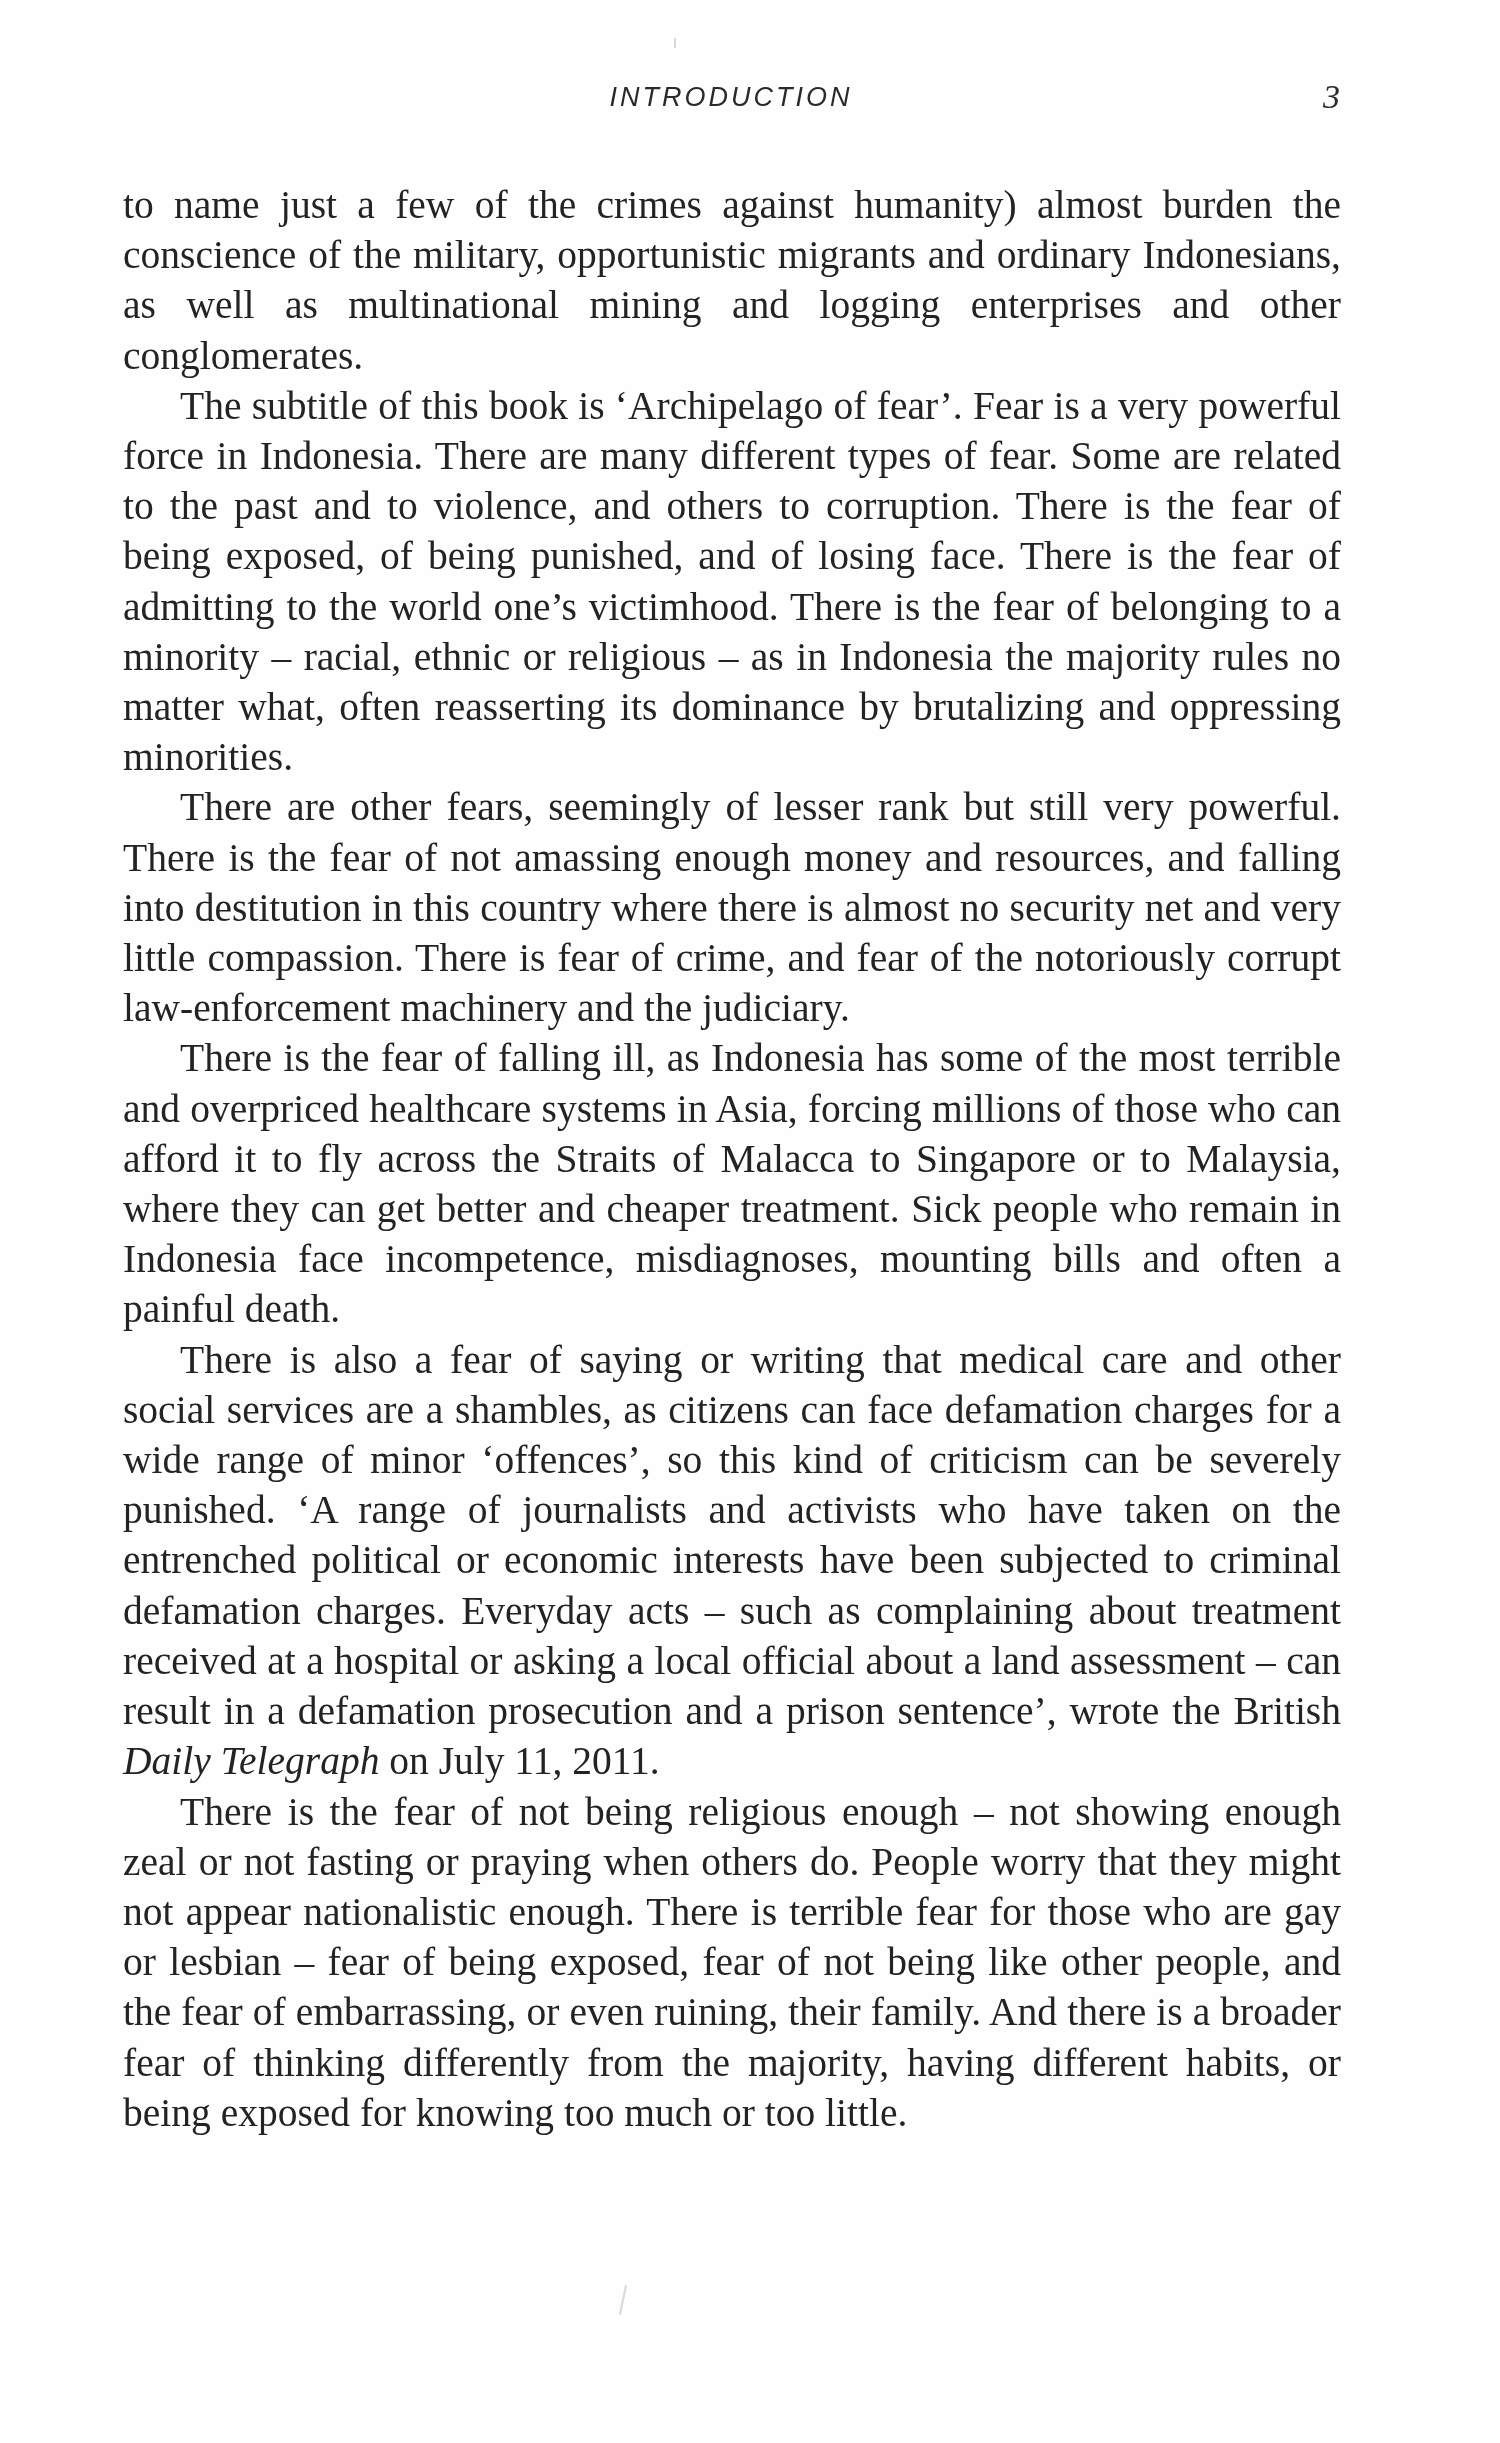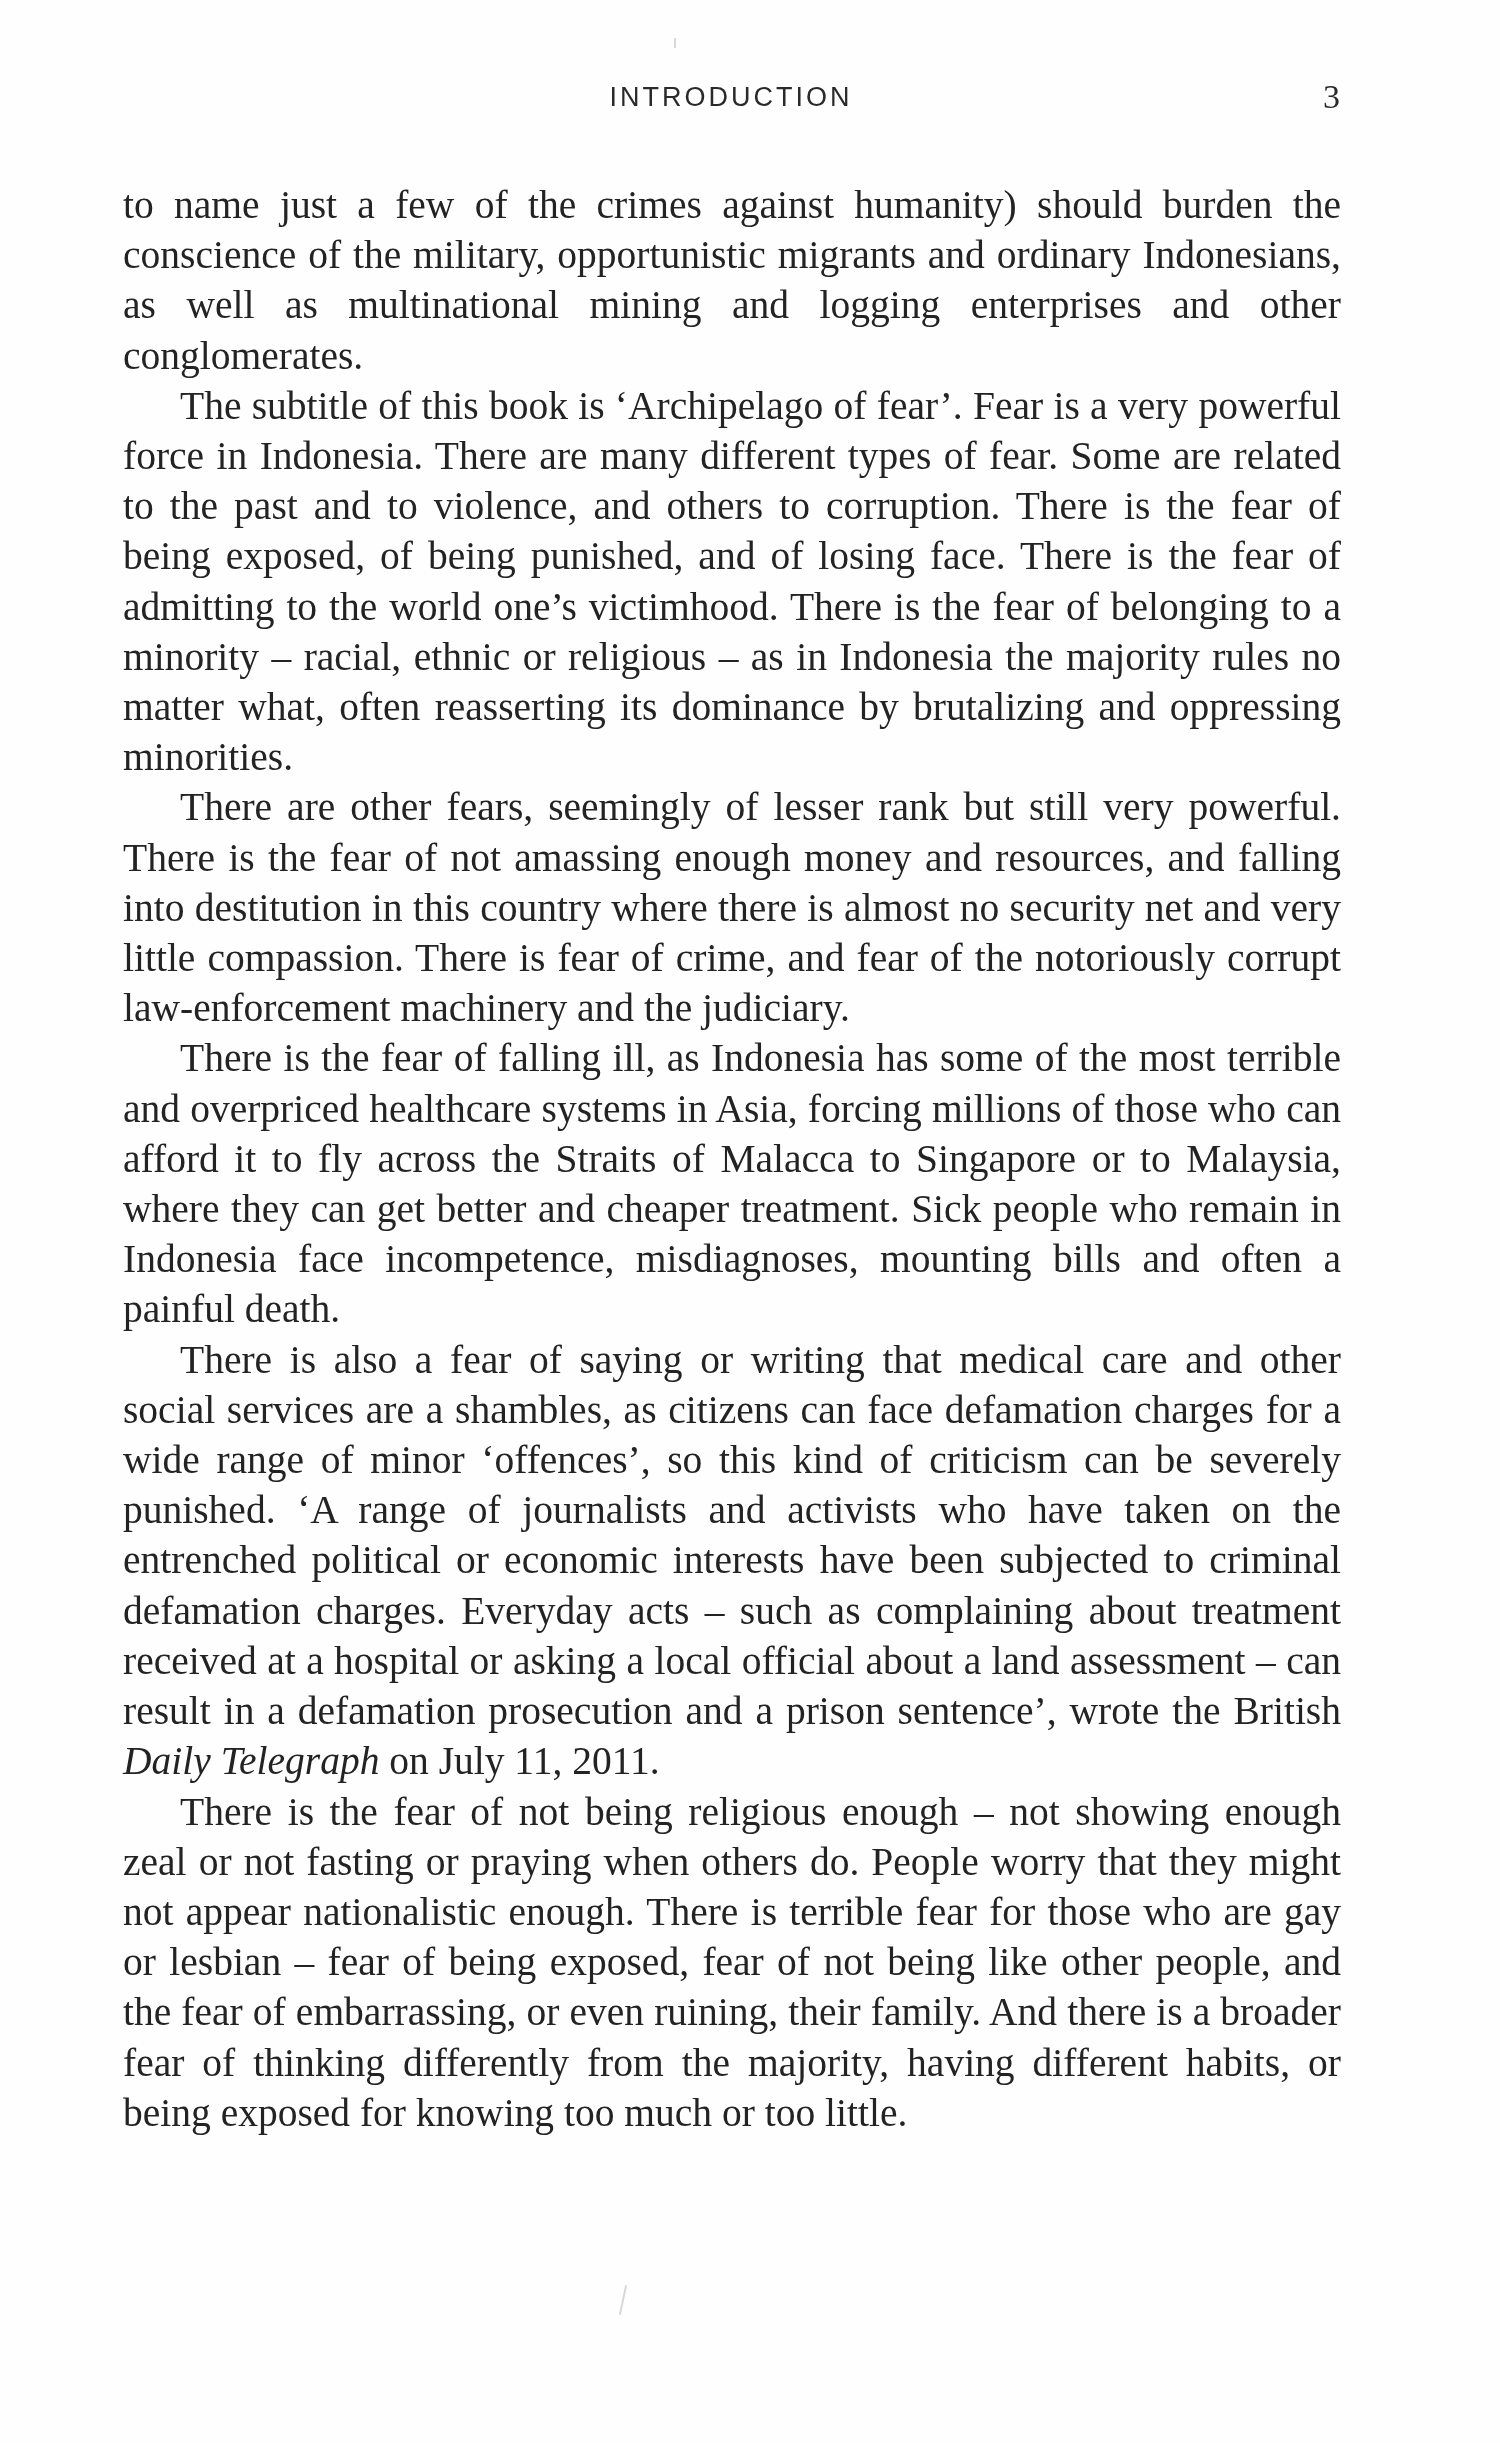--- a/index.html
+++ b/index.html
@@ -21,20 +21,21 @@
       width: 1500px;
       height: 2443px;
       background: #fefefe;
     }
     .running-head {
       position: absolute;
       top: 78px;
       left: 0;
       width: 1500px;
       height: 40px;
+      font-style: italic;
     }
     .running-title {
       position: absolute;
       left: 0;
       width: 1462px;
       text-align: center;
       top: 4px;
       font-family: "Liberation Sans", "DejaVu Sans", sans-serif;
       font-size: 27px;
       letter-spacing: 3px;
@@ -80,21 +81,21 @@
 
   <div class="scan-mark" style="left:674px; top:38px; height:10px;"></div>
   <div class="scan-mark" style="left:622px; top:2285px; height:30px; transform:rotate(12deg);"></div>
 
   <div class="running-head">
     <div class="running-title">INTRODUCTION</div>
     <div class="page-number">3</div>
   </div>
 
   <div class="body-text">
-    <p class="para continued">to name just a few of the crimes against humanity) should burden the conscience of the military, opportunistic migrants and ordinary Indonesians, as well as multinational mining and logging enterprises and other conglomerates.</p>
+    <p class="para continued">to name just a few of the crimes against humanity) almost burden the conscience of the military, opportunistic migrants and ordinary Indonesians, as well as multinational mining and logging enterprises and other conglomerates.</p>
     <p class="para">The subtitle of this book is ‘Archipelago of fear’. Fear is a very powerful force in Indonesia. There are many different types of fear. Some are related to the past and to violence, and others to corrup­tion. There is the fear of being exposed, of being punished, and of losing face. There is the fear of admitting to the world one’s victim­hood. There is the fear of belonging to a minority – racial, ethnic or religious – as in Indonesia the majority rules no matter what, often reasserting its dominance by brutalizing and oppressing minorities.</p>
     <p class="para">There are other fears, seemingly of lesser rank but still very powerful. There is the fear of not amassing enough money and resources, and falling into destitution in this country where there is almost no security net and very little compassion. There is fear of crime, and fear of the notoriously corrupt law-enforcement machinery and the judiciary.</p>
     <p class="para">There is the fear of falling ill, as Indonesia has some of the most terrible and overpriced healthcare systems in Asia, forcing millions of those who can afford it to fly across the Straits of Malacca to Singapore or to Malaysia, where they can get better and cheaper treatment. Sick people who remain in Indonesia face incompetence, misdiagnoses, mounting bills and often a painful death.</p>
     <p class="para"><span>There is also a fear of saying or writing that medical care and other social services are a shambles, as citizens can face defamation charges for a wide range of minor ‘offences’, so this kind of criticism can be severely punished. ‘A range of journalists and activists who have taken on the entrenched political or economic interests have been subjected to criminal defamation charges. Everyday acts – such as complaining about treatment received at a hospital or asking a local official about a land assessment – can result in a defama­tion prosecution and a prison sentence’, wrote the British </span><em>Daily Telegraph</em><span> on July 11, 2011.</span></p>
     <p class="para">There is the fear of not being religious enough – not showing enough zeal or not fasting or praying when others do. People worry that they might not appear nationalistic enough. There is terrible fear for those who are gay or lesbian – fear of being exposed, fear of not being like other people, and the fear of embarrassing, or even ruining, their family. And there is a broader fear of thinking differ­ently from the majority, having different habits, or being exposed for knowing too much or too little.</p>
   </div>
 
 </div>
 
 </body></html>

